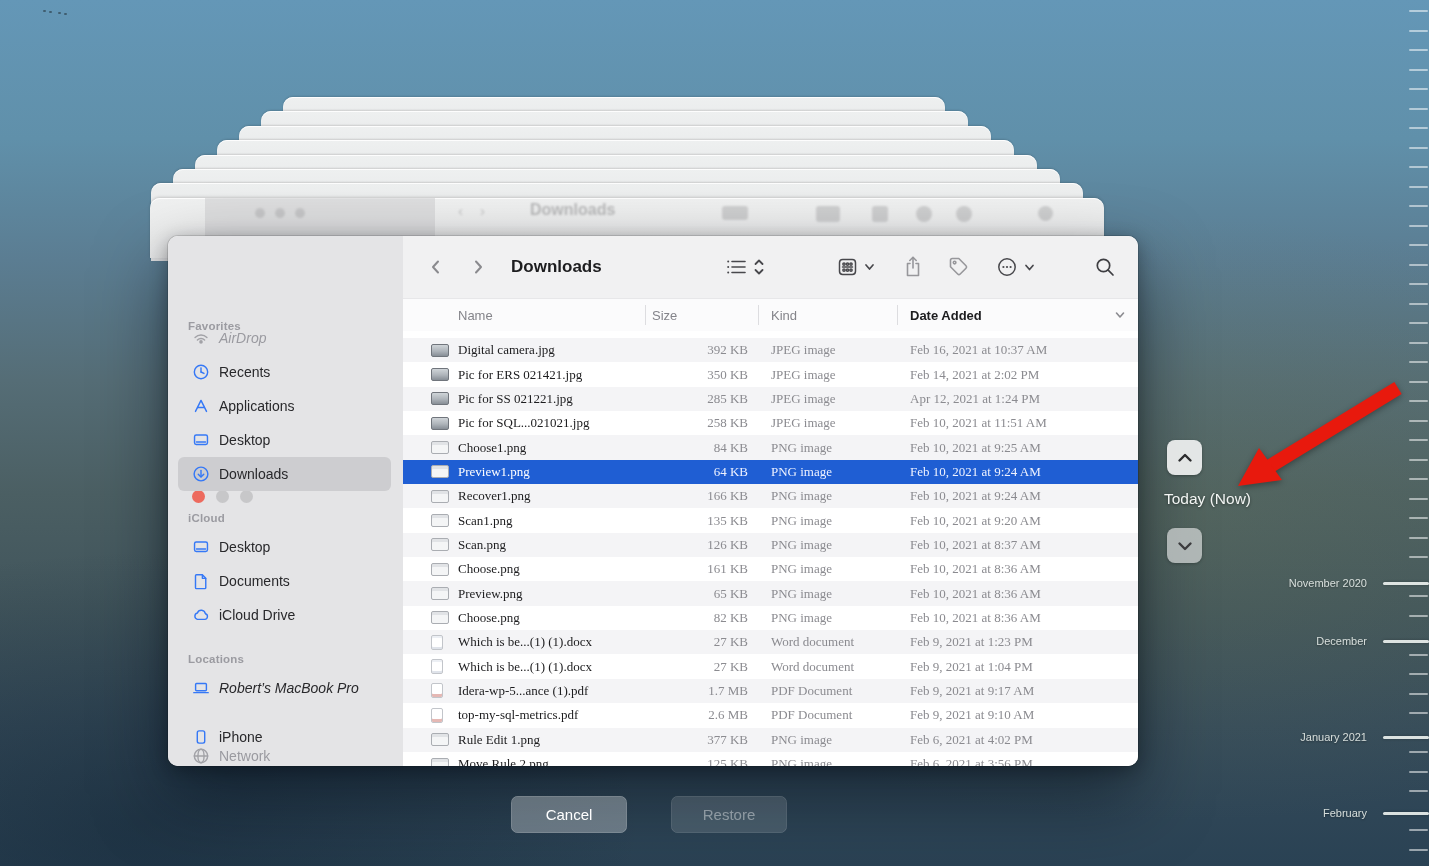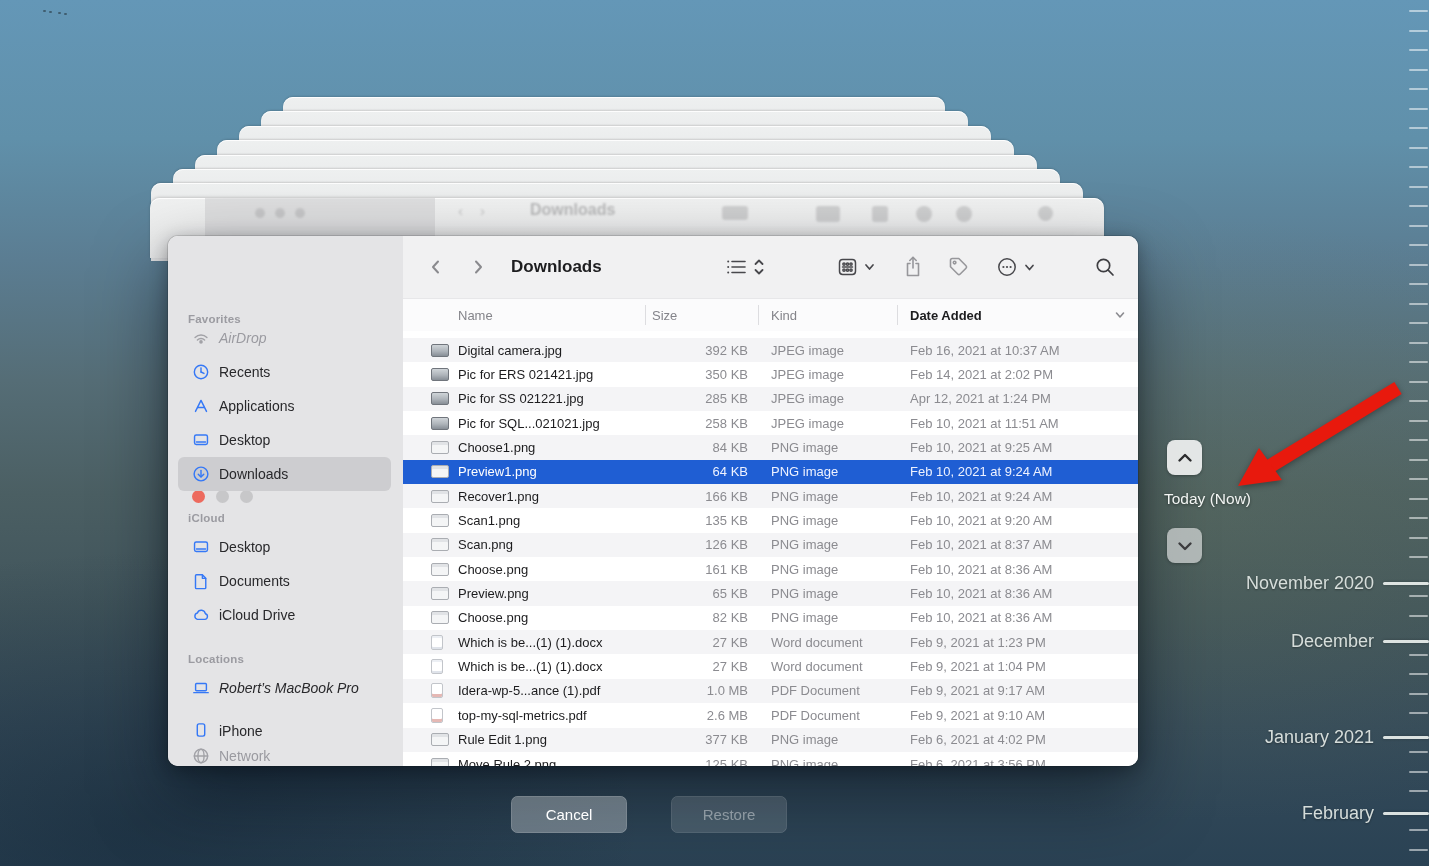--- a/index.html
+++ b/index.html
@@ -15,22 +15,22 @@
       linear-gradient(180deg,#6497b7 0%,#6090aa 16%,#5b7d92 30%,#556d76 44%,
                       #4b5f63 57%,#41555c 70%,#354b5a 84%,#2a4254 100%);}
   .bird{width:3px;height:2px;border-radius:2px;background:rgba(35,48,55,.55);}
 
   
   #timeline{top:0;right:0;width:240px;height:866px;}
   .tick{position:absolute;right:1px;width:19px;height:2px;border-radius:1px;
         background:rgba(255,255,255,.52);}
   .tick-long{position:absolute;right:0;width:46px;height:3px;border-radius:1.5px;
         background:rgba(242,247,244,.88);box-shadow:0 0 3px rgba(0,0,0,.25);}
-  .tick-label{position:absolute;right:55px;transform:translateY(-50%);
-        font-size:18px;color:rgba(228,234,231,.92);white-space:nowrap;
+  .tick-label{position:absolute;right:62px;transform:translateY(-50%);
+        font-size:11px;color:rgba(228,234,231,.92);white-space:nowrap;
         text-shadow:0 1px 2px rgba(0,0,0,.35);}
 
   
   .ghost{position:absolute;height:78px;border-radius:10px 10px 0 0;
         background:linear-gradient(180deg,#eef0f0 0%,#e6e7e8 55%,#e2e3e4 100%);
         box-shadow:0 -1px 2px rgba(0,0,0,.14), inset 0 1px 0 rgba(255,255,255,.85);}
   #ghost-toolbar{left:150px;top:198px;width:954px;height:60px;border-radius:10px 10px 0 0;
         background:linear-gradient(180deg,#f0f1f1,#e9eaea);
         box-shadow:0 -1px 3px rgba(0,0,0,.16), inset 0 1px 0 rgba(255,255,255,.9);}
   #ghost-toolbar .inner{position:absolute;inset:0;opacity:.38;filter:blur(1.3px);}
@@ -68,21 +68,21 @@
   #win-title{font-size:17px;font-weight:700;color:#1d1d1f;}
   
   #thead{position:absolute;left:0;top:62px;right:0;height:32px;background:#fbfbfc;
         border-top:1px solid #e7e7e9;border-bottom:1px solid #e3e3e5;}
   .th{position:absolute;top:0;height:100%;display:flex;align-items:center;
       font-size:13px;color:#84848a;white-space:nowrap;}
   .th.sorted{color:#1d1d1f;font-weight:700;}
   .th-sep{position:absolute;top:6px;bottom:6px;width:1px;background:#dddde0;}
   
   #rows{position:absolute;left:0;top:95px;right:0;bottom:0;overflow:hidden;
-        padding-top:7px;background:#fff;}
+        padding-top:7px;background:#fff;font-family:Liberation Serif, serif;}
   .row{display:grid;grid-template-columns:28px 22px 195px 100px 15px 134px 1fr;
        align-items:center;height:24.35px;font-size:13px;color:#1c1c1e;}
   .row.alt{background:#f4f4f6;}
   .row.selected{background:var(--sel);color:#fff;}
   .row .dim{color:#8b8b90;}
   .row.selected .dim{color:#eef2ff;}
   .c-icon{grid-column:2;display:flex;justify-content:flex-start;}
   .c-name{grid-column:3;padding-left:5px;white-space:nowrap;overflow:hidden;}
   .c-size{grid-column:4;text-align:right;}
   .c-kind{grid-column:6;padding-left:8px;white-space:nowrap;}
@@ -206,21 +206,21 @@
     <div class="gshape" style="left:888px;width:15px;height:15px;border-radius:50%"></div>
   </div>
 </div>
 
 <div class="abs" id="finder">
   <aside id="sidebar">
     <div class="tdot" style="left: 24px; background: rgb(237, 106, 94);" id="dot-close"></div>
     <div class="tdot" style="left: 48px; background: rgb(199, 199, 201);" id="dot-min"></div>
     <div class="tdot" style="left: 72px; background: rgb(199, 199, 201);" id="dot-zoom"></div>
     <div id="sb-sections">
-        <div class="sb-label" style="top: 77px;">Favorites</div>
+        <div class="sb-label" style="top: 84px;">Favorites</div>
         <div class="sb-item disabled" style="top: 85px; font-style: italic;">
           <span style="display: flex;">
             <svg viewBox="0 0 17 17" fill="none" stroke="currentColor" stroke-width="1.35" stroke-linecap="round" stroke-linejoin="round" style="width: 18px; height: 18px;">
               <circle cx="8.5" cy="12.2" r="1.7" fill="currentColor" stroke="none"></circle>
               <path d="M5.1 10.4 a4.8 4.8 0 0 1 6.8 0"></path>
               <path d="M2.9 8 a7.9 7.9 0 0 1 11.2 0"></path>
             </svg>
           </span>
           <span>AirDrop</span>
         </div>
@@ -292,21 +292,21 @@
         <div class="sb-label" style="top: 417px;">Locations</div>
         <div class="sb-item" style="top: 435px; font-style: italic;">
           <span style="display: flex;">
             <svg viewBox="0 0 17 17" fill="none" stroke="currentColor" stroke-width="1.35" stroke-linecap="round" stroke-linejoin="round" style="width: 18px; height: 18px;">
               <rect x="3.4" y="4.3" width="10.2" height="6.8" rx="0.9"></rect>
               <line x1="1.7" y1="12.9" x2="15.3" y2="12.9"></line>
             </svg>
           </span>
           <span>Robert’s MacBook Pro</span>
         </div>
-        <div class="sb-item" style="top: 469px; align-items: flex-end;">
+        <div class="sb-item" style="top: 484px;">
           <span style="display: flex;">
             <svg viewBox="0 0 17 17" fill="none" stroke="currentColor" stroke-width="1.35" stroke-linecap="round" stroke-linejoin="round" style="width: 18px; height: 18px;">
               <rect x="5" y="2.7" width="7" height="11.6" rx="1.7"></rect>
             </svg>
           </span>
           <span>iPhone</span>
         </div>
         <div class="sb-item disabled" style="top: 503px;">
           <span style="display: flex;">
             <svg viewBox="0 0 17 17" fill="none" stroke="currentColor" stroke-width="1.35" stroke-linecap="round" stroke-linejoin="round" style="width: 18px; height: 18px;">
@@ -529,21 +529,21 @@
           <span class="c-name">Which is be...(1) (1).docx</span>
           <span class="c-size dim">27 KB</span>
           <span class="c-kind dim">Word document</span>
           <span class="c-date dim">Feb 9, 2021 at 1:04 PM</span>
         </div>
         <div class="row alt">
           <span class="c-icon">
             <span class="fi fi-pdf"></span>
           </span>
           <span class="c-name">Idera-wp-5...ance (1).pdf</span>
-          <span class="c-size dim">1.0 MB</span>
+          <span class="c-size dim">1.7 MB</span>
           <span class="c-kind dim">PDF Document</span>
           <span class="c-date dim">Feb 9, 2021 at 9:17 AM</span>
         </div>
         <div class="row">
           <span class="c-icon">
             <span class="fi fi-pdf"></span>
           </span>
           <span class="c-name">top-my-sql-metrics.pdf</span>
           <span class="c-size dim">2.6 MB</span>
           <span class="c-kind dim">PDF Document</span>

